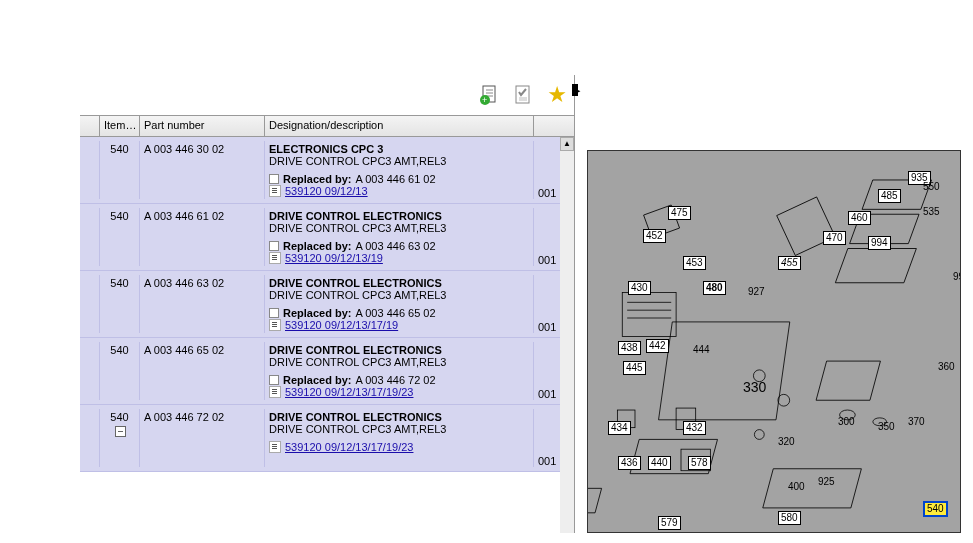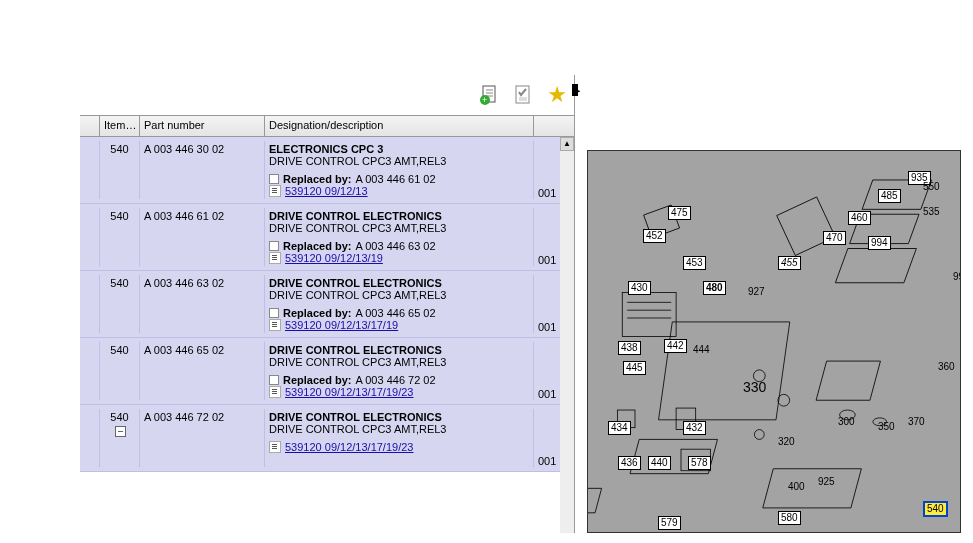--- a/index.html
+++ b/index.html
@@ -311,21 +311,21 @@
         <div class="callout" style="left: 55px; top: 78px;">452</div>
         <div class="callout" style="left: 235px; top: 80px;">470</div>
         <div class="callout" style="left: 280px; top: 85px;">994</div>
         <div class="callout" style="left: 95px; top: 105px;">453</div>
         <div class="callout" style="left: 190px; top: 105px; font-style: italic;">455</div>
         <div class="callout" style="left: 40px; top: 130px;">430</div>
         <div class="callout" style="left: 115px; top: 130px; font-weight: bold;">480</div>
         <div style="position: absolute; left: 160px; top: 135px; font-size: 10px;">927</div>
         <div style="position: absolute; left: 365px; top: 120px; font-size: 10px;">990</div>
         <div class="callout" style="left: 30px; top: 190px;">438</div>
-        <div class="callout" style="left: 76px; top: 188px;">442</div>
+        <div class="callout" style="left: 58px; top: 188px;">442</div>
         <div style="position: absolute; left: 105px; top: 193px; font-size: 10px;">444</div>
         <div class="callout" style="left: 35px; top: 210px;">445</div>
         <div style="position: absolute; left: 155px; top: 228px; font-size: 14px;">330</div>
         <div style="position: absolute; left: 350px; top: 210px; font-size: 10px;">360</div>
         <div class="callout" style="left: 20px; top: 270px;">434</div>
         <div class="callout" style="left: 95px; top: 270px;">432</div>
         <div style="position: absolute; left: 250px; top: 265px; font-size: 10px;">300</div>
         <div style="position: absolute; left: 290px; top: 270px; font-size: 10px;">350</div>
         <div style="position: absolute; left: 320px; top: 265px; font-size: 10px;">370</div>
         <div style="position: absolute; left: 350px; top: 280px; font-size: 12px; margin-left: 28px;">920</div>

